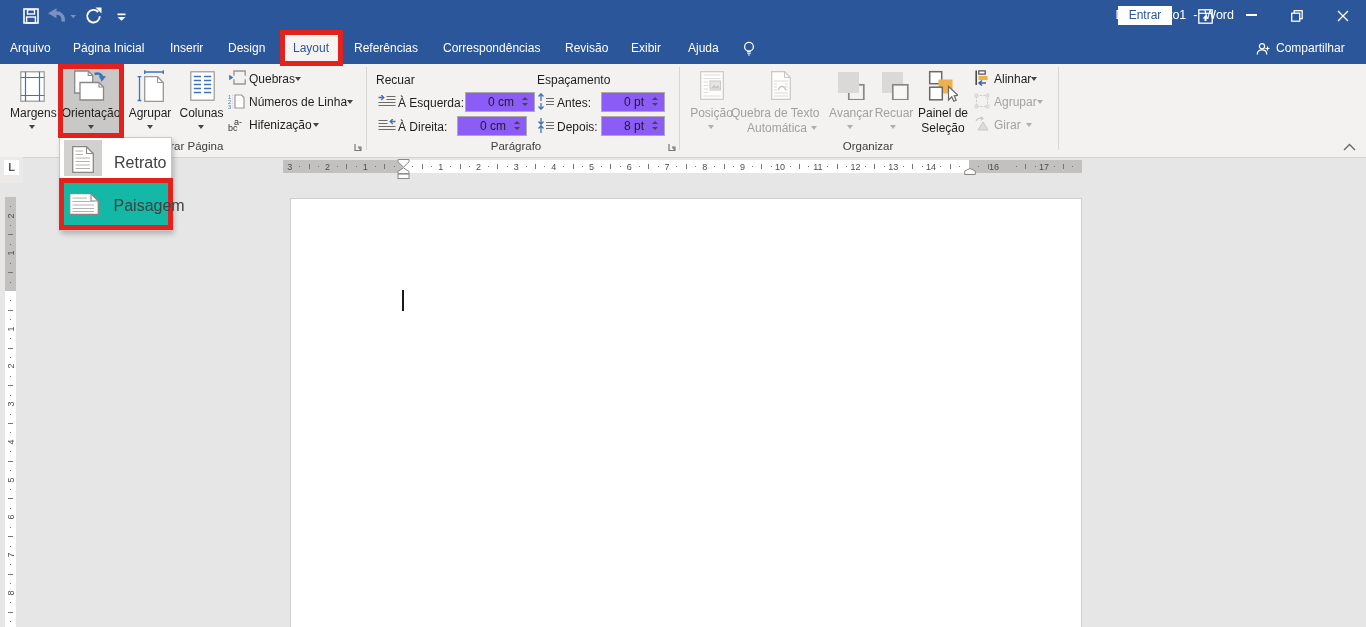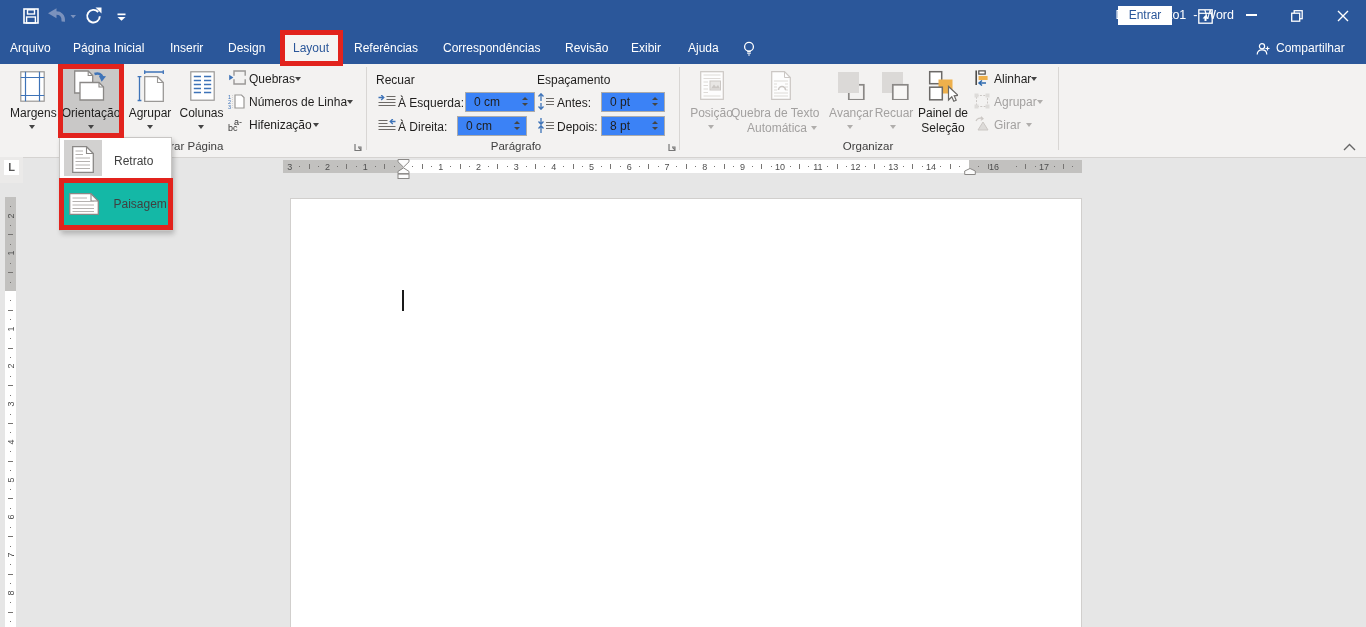--- a/index.html
+++ b/index.html
@@ -14,32 +14,32 @@
   #entrar { left:1118px; top:6px; width:54px; height:19px; background:#fff; color:#2b579a; font-size:12px; text-align:center; line-height:19px; }
   
   #ribbon { left:0; top:64px; width:1366px; height:94px; background:#f3f2f1; border-bottom:1px solid #d5d3d1; }
   .vsep { position:absolute; top:3px; width:1px; height:83px; background:#d8d6d4; }
   .biglabel { position:absolute; font-size:12px; color:#1f1e1d; text-align:center; white-space:nowrap; }
   .glabel { position:absolute; font-size:11.5px; color:#3e3e3e; text-align:center; white-space:nowrap; }
   .dis { color:#a3a1a0 !important; }
   .darr { position:absolute; width:0; height:0; border-left:3.5px solid transparent; border-right:3.5px solid transparent; border-top:4px solid #444; }
   .darr.dis2 { border-top-color:#b0aeac; }
   .rowlab { position:absolute; font-size:12px; color:#1f1e1d; white-space:nowrap; }
-  .spin { position:absolute; width:70px; height:20px; background:#3b82f6; border:1px solid #ababab; font-size:12px; color:#1f1e1d; line-height:18px; padding-left:8px; }
+  .spin { position:absolute; width:70px; height:20px; background:#8b5cf6; border:1px solid #ababab; font-size:12px; color:#1f1e1d; line-height:18px; padding-left:22px; }
   .spin .up, .spin .dn { position:absolute; right:6px; width:0; height:0; border-left:3px solid transparent; border-right:3px solid transparent; }
   .spin .up { top:4.5px; border-bottom:3.5px solid #444; }
   .spin .dn { bottom:4.5px; border-top:3.5px solid #444; }
   
   .redbox { position:absolute; border:5px solid #e2231d; z-index:60; }
   
   #page { left:290px; top:198px; width:792px; height:429px; background:#fff; border:1px solid #d1cfcd; border-bottom:none; }
   #caret { left:402px; top:290px; width:1.5px; height:21px; background:#1a1a1a; }
   
   #menu { left:59px; top:137px; width:113px; height:94px; background:#fff; border:1px solid #c8c6c4; box-shadow:2px 3px 5px rgba(0,0,0,0.22); z-index:50; }
-  .ritem { position:absolute; font-size:12px; color:#404040; }
+  .ritem { position:absolute; font-size:16px; color:#404040; }
 </style>
 </head>
 <body>
 
 <div id="titlebar" class="abs">
 
   <svg class="abs" style="left:23px;top:8px" width="16" height="16" viewBox="0 0 16 16">
     <rect x="1" y="1" width="14" height="14" fill="none" stroke="#fff" stroke-width="1.6"></rect>
     <rect x="4.5" y="1.8" width="7" height="4.2" fill="none" stroke="#fff" stroke-width="1.4"></rect>
     <rect x="3.6" y="9" width="8.8" height="6" fill="none" stroke="#fff" stroke-width="1.4"></rect>

